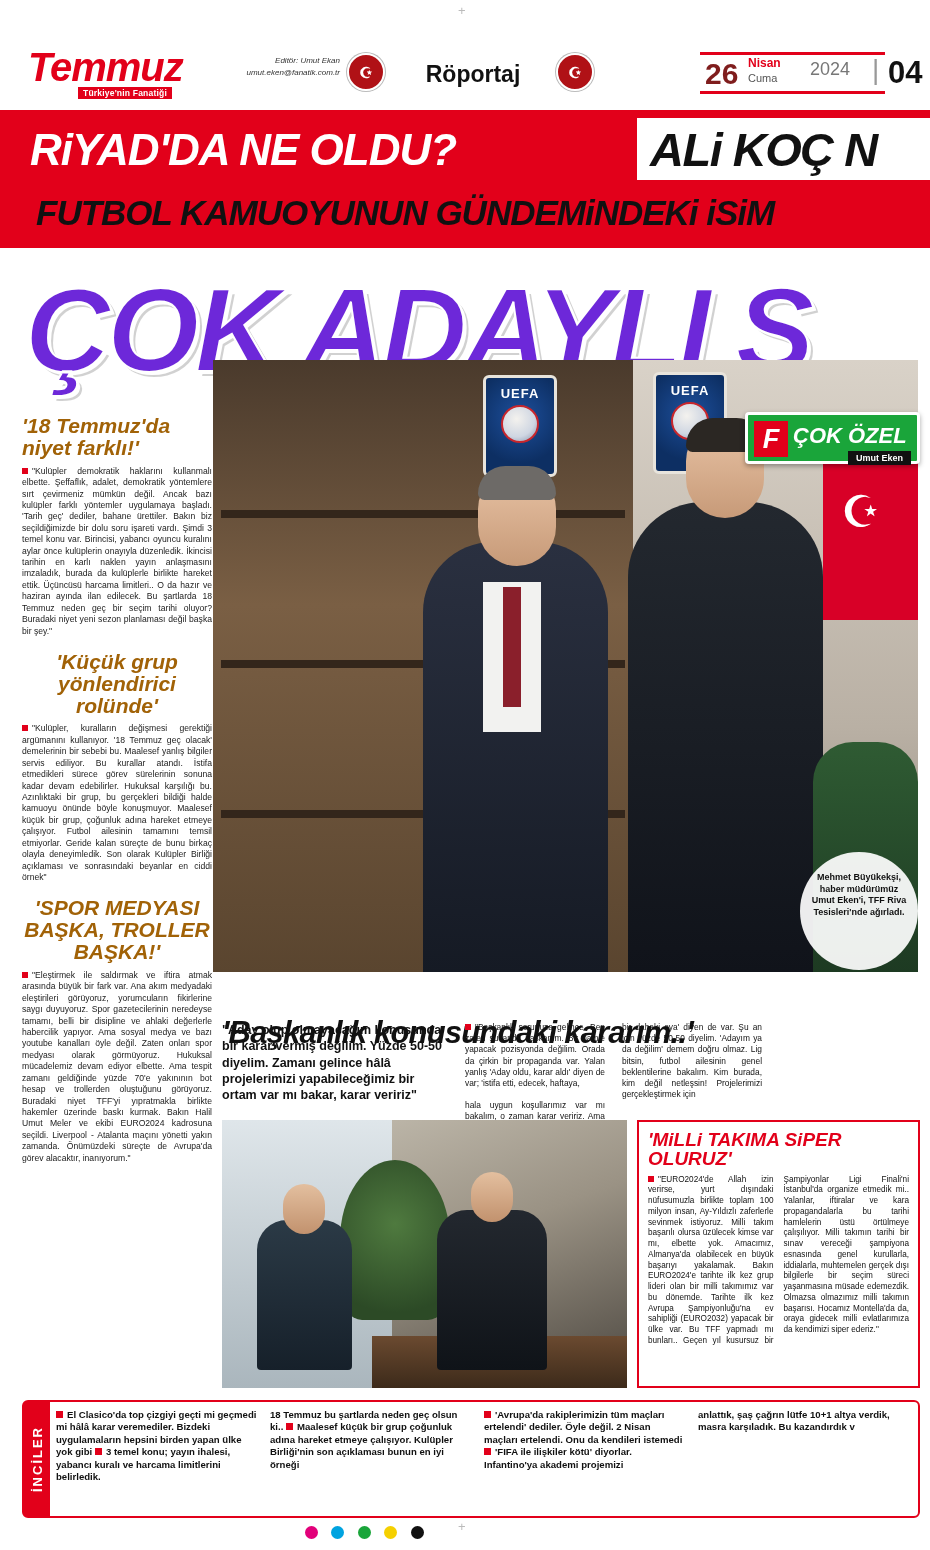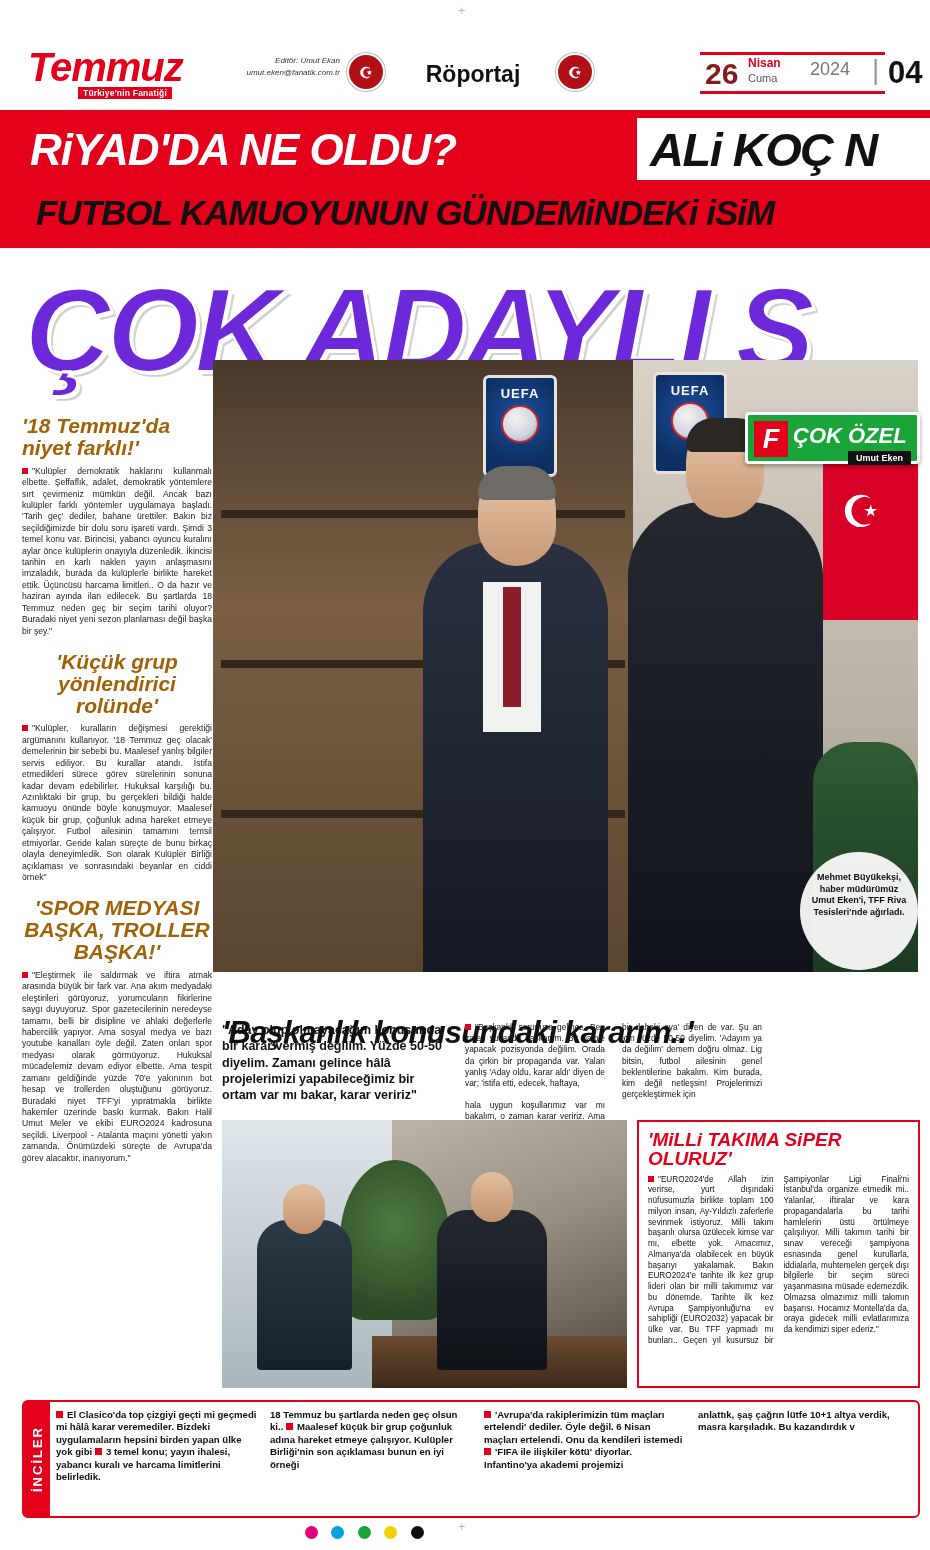--- a/index.html
+++ b/index.html
@@ -377,21 +377,21 @@
     <div class="cols">
       <div class="inc-col">
         <span class="sq"></span><span>El Clasico'da top çizgiyi geçti mi geçmedi mi hâlâ karar veremediler. Bizdeki uygulamaların hepsini birden yapan ülke yok gibi</span>
         <span class="sq"></span><span>3 temel konu; yayın ihalesi, yabancı kuralı ve harcama limitlerini belirledik.</span>
       </div>
       <div class="inc-col">
         <span>18 Temmuz bu şartlarda neden geç olsun ki..</span>
         <span class="sq"></span><span>Maalesef küçük bir grup çoğunluk adına hareket etmeye çalışıyor. Kulüpler Birliği'nin son açıklaması bunun en iyi örneği</span>
       </div>
       <div class="inc-col">
-        <span class="sq"></span><span>'Avrupa'da rakiplerimizin tüm maçları ertelendi' dediler. Öyle değil. 6 Nisan maçları ertelendi. Onu da kendileri istemedi</span>
+        <span class="sq"></span><span>'Avrupa'da rakiplerimizin tüm maçları ertelendi' dediler. Öyle değil. 2 Nisan maçları ertelendi. Onu da kendileri istemedi</span>
         <span class="sq"></span><span>'FIFA ile ilişkiler kötü' diyorlar. Infantino'ya akademi projemizi</span>
       </div>
       <div class="inc-col">
         <span>anlattık, şaş</span>
         <span>çağrın lütfe</span>
         <span>10+1 altya verdik, masra karşıladık. Bu kazandırdık v</span>
       </div>
     </div>
   </div>
 

